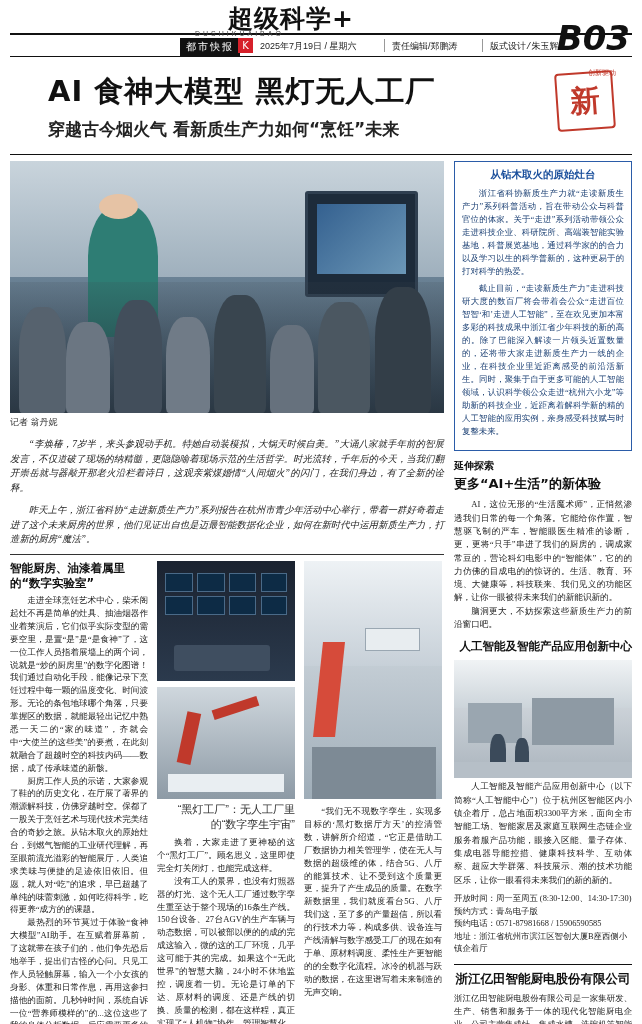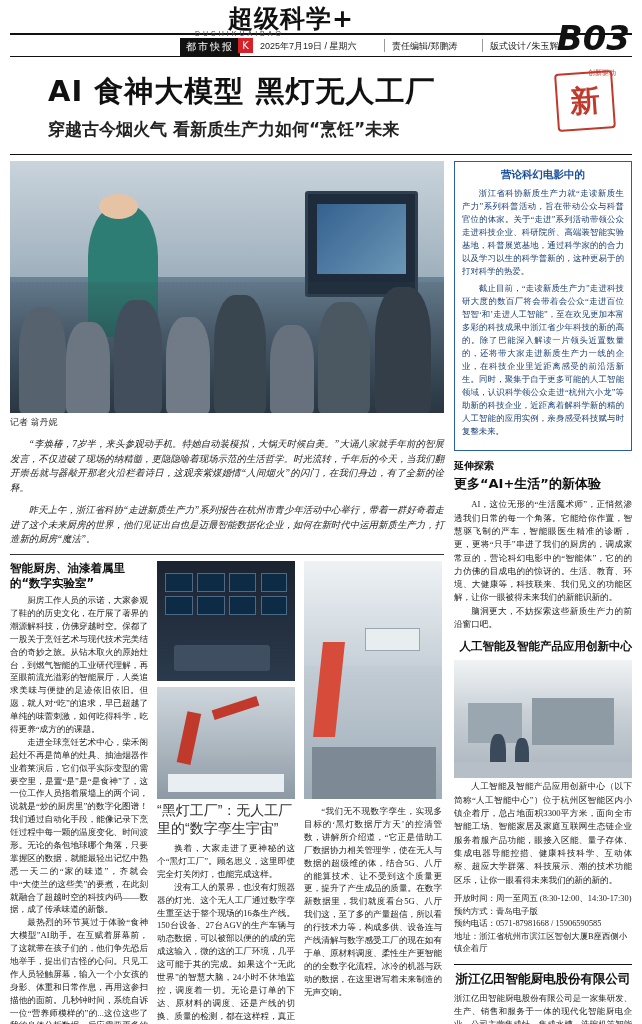--- a/index.html
+++ b/index.html
@@ -121,21 +121,21 @@
     font-size:11.5px; color:#111; margin-bottom:3px;
   }
   .para { font-size:8.6px; line-height:1.5; text-indent:2em; text-align:justify; color:#222; }
   .mid-photo { position:relative; overflow:hidden; }
   .ph-control { width:100%; height:100%; background:linear-gradient(180deg,#1b2330,#2b3a4d); }
   .ph-control .mon { position:absolute; background:#0d2b45; border:1px solid #4a6a88; }
   .ph-robot { width:100%; height:100%; background:linear-gradient(180deg,#cfd7dd,#8d9aa5); }
   .ph-robot .arm { position:absolute; background:#c0392b; }
   .ph-robot .arm2 { position:absolute; background:#e9eef2; }
 
-  .photo-cap { font-size:14px; color:#333; margin-top:3px; font-family:"Liberation Sans", sans-serif; }
+  .photo-cap { font-size:11px; color:#333; margin-top:3px; font-family:"Liberation Sans", sans-serif;text-align:right; }
 
   
   .box-blue {
     border:1px solid #2b5ca8; padding:6px 7px 8px; margin-bottom:8px;
   }
   .box-blue-title {
     color:#1a4f9c; font-family:"DejaVu Sans", sans-serif; font-weight:bold;
     font-size:10.5px; text-align:center; margin-bottom:5px;
   }
   .box-blue p { font-size:8.4px; line-height:1.55; color:#1a3f73; text-indent:2em; margin:0 0 4px; text-align:justify; }
@@ -207,22 +207,22 @@
 
       <div class="intro italic">“李焕椿，7岁半，来头参观动手机。特她自动装模拟，大锅天时候自美。”大诵八家就手年前的智展发言，不仅道破了现场的纳精髓，更隐隐喻着现场示范的生活哲学。时光流转，千年后的今天，当我们翻开崇岳就与器敲开那老火沿栏着诗日，这观亲紫煤婚情“人间烟火”的闪门，在我们身边，有了全新的诠释。</div>
       <div class="intro italic">昨天上午，浙江省科协“走进新质生产力”系列报告在杭州市青少年活动中心举行，带着一群好奇着走进了这个未来厨房的世界，他们见证出自也是迈最智能数据化企业，如何在新时代中运用新质生产力，打造新的厨房“魔法”。</div>
 
       <div class="rule-thin"></div>
 
       <div class="tri">
 
         <div class="col">
           <div class="sec-h">智能厨房、油漆着属里的“数字实验室”</div>
+          <div class="para">走进全球烹饪艺术中心，柴禾阁起灶不再是简单的灶具、抽油烟器作业着莱演后，它们似乎实际变型的需要空里，是置“是”是“是食神”了，这一位工作人员指着展墙上的两个词，说就是“炒的厨房里”的数字化图谱！我们通过自动化手段，能像记录下烹饪过程中每一颗的温度变化、时间波形。无论的条包地球哪个角落，只要掌握区的数据，就能最轻出记忆中熟悉一天二的“家的味道”，齐就会中“大使兰的这些美”的要煮，在此刻就融合了超越时空的科技内码——数据，成了传承味道的新骸。</div>
           <div class="para">厨房工作人员的示诺，大家参观了鞋的的历史文化，在厅展了著界的潮源解科技，仿佛穿越时空。保都了一股关于烹饪艺术与现代技术完美结合的奇妙之旅。从钻木取火的原始灶台，到燃气智能的工业研代理解，再至眼前流光溢彩的智能展厅，人类追求美味与便捷的足迹依旧依旧。但愿，就人对“吃”的追求，早已超越了单纯的味蕾刺激，如何吃得科学，吃得更养“成方的的课题。</div>
-          <div class="para">走进全球烹饪艺术中心，柴禾阁起灶不再是简单的灶具、抽油烟器作业着莱演后，它们似乎实际变型的需要空里，是置“是”是“是食神”了，这一位工作人员指着展墙上的两个词，说就是“炒的厨房里”的数字化图谱！我们通过自动化手段，能像记录下烹饪过程中每一颗的温度变化、时间波形。无论的条包地球哪个角落，只要掌握区的数据，就能最轻出记忆中熟悉一天二的“家的味道”，齐就会中“大使兰的这些美”的要煮，在此刻就融合了超越时空的科技内码——数据，成了传承味道的新骸。</div>
           <div class="para">最热烈的环节莫过于体验“食神大模型”AI助手。在互赋着屏幕前，了这就带在孩子们的，他们争先恐后地举手，提出们古怪的心问。只见工作人员轻触屏幕，输入一个小女孩的身影、体重和日常作息，再用这参扫描他的面前。几秒钟时间，系统自诉一位“营养师模样的”的...这位这些了我的身体分析数据，后应需要更多的解答呈现，当中餐的前一周要参含理膳食摄入，图文并茂，从呈餐的燕麦里仁粥，到午餐的三文鱼蔬菜沙拉，再到晚餐的清蒸皇鱼的汤，每一道菜都配的详细配比、热量和烹饪的说明。孩子们惊叹不已，家长们围着屏幕认真记录，家长们都默点头，科技让个性化健康饮食变得触手可及。</div>
 
         </div>
 
         <div class="col">
           <div class="mid-photo" style="width:100%;height:120px;">
             <div class="ph-control">
               <div class="mon" style="left:6%;top:10%;width:20%;height:16%;"></div>
               <div class="mon" style="left:29%;top:10%;width:20%;height:16%;"></div>
               <div class="mon" style="left:52%;top:10%;width:20%;height:16%;"></div>
@@ -257,21 +257,21 @@
           </div>
           <div class="para" style="margin-top:6px;">“我们无不现数字孪生，实现多目标的‘黑灯数据厅方天’的控清管数，讲解所介绍道，“它正是借助工厂数据协力相关管理学，使在无人与数据的超级维的体，结合5G、八厅的能算技术、让不受到这个质量更更，提升了产生成品的质量。在数字新数据里，我们就度看台5G、八厅我们这，至了多的产量超信，所以看的行技术力等，构成多供、设备连与产线清解与数字感受工厂的现在如有于单、原材料调度、柔性生产更智能的的全数字化流程。冰冷的机器与跃动的数据，在这里谱写着未来制造的无声交响。</div>
         </div>
 
       </div>
     </div>
 
     <div class="right-col">
 
       <div class="box-blue">
-        <div class="box-blue-title">营论科幻电影中的</div>
+        <div class="box-blue-title">从钻木取火的原始灶台</div>
         <p>浙江省科协新质生产力就“走读新质生产力”系列科普活动，旨在带动公众与科普官位的体家。关于“走进”系列活动带领公众走进科技企业、科研院所、高端装智能实验基地，科普展览基地，通过科学家的的合力以及学习以生的科学普新的，这种更易于的打对科学的热爱。</p>
         <p>截止目前，“走读新质生产力”走进科技研大度的数百厂将会带着会公众“走进百位智智‘和’走进人工智能”，至在欢见更加本富多彩的科技成果中浙江省少年科技的新的高的。除了巴能深入解读一片领头近置数量的，还将带大家走进新质生产力一线的企业，在科技企业里近距离感受的前沿活新生。同时，聚集于自于更多可能的人工智能领域，认识科学领公众走进“杭州六小龙”等助新的科技企业，近距离着解科学新的精的人工智能的应用实例，亲身感受科技赋与时复整未来。</p>
       </div>
 
       <div class="r-kicker">延伸探索</div>
       <div class="r-title">更多“AI+生活”的新体验</div>
       <div class="r-para">AI，这位无形的“生活魔术师”，正悄然渗透我们日常的每一个角落。它能给你作置，智慧驱飞制的严车，智能眼医生精准的诊断，更，更将“只手”串进了我们的厨房的，调成家常豆的，营论科幻电影中的“智能体”，它的的力仿佛的目成电的的惊讶的。生活、教育、环境、大健康等，科技联来、我们见义的功能区解，让你一眼被得未来我们的新能识新的。</div>
       <div class="r-para">脑洞更大，不妨探索这些新质生产力的前沿窗口吧。</div>
 
       <div class="r-sub">人工智能及智能产品应用创新中心</div>

